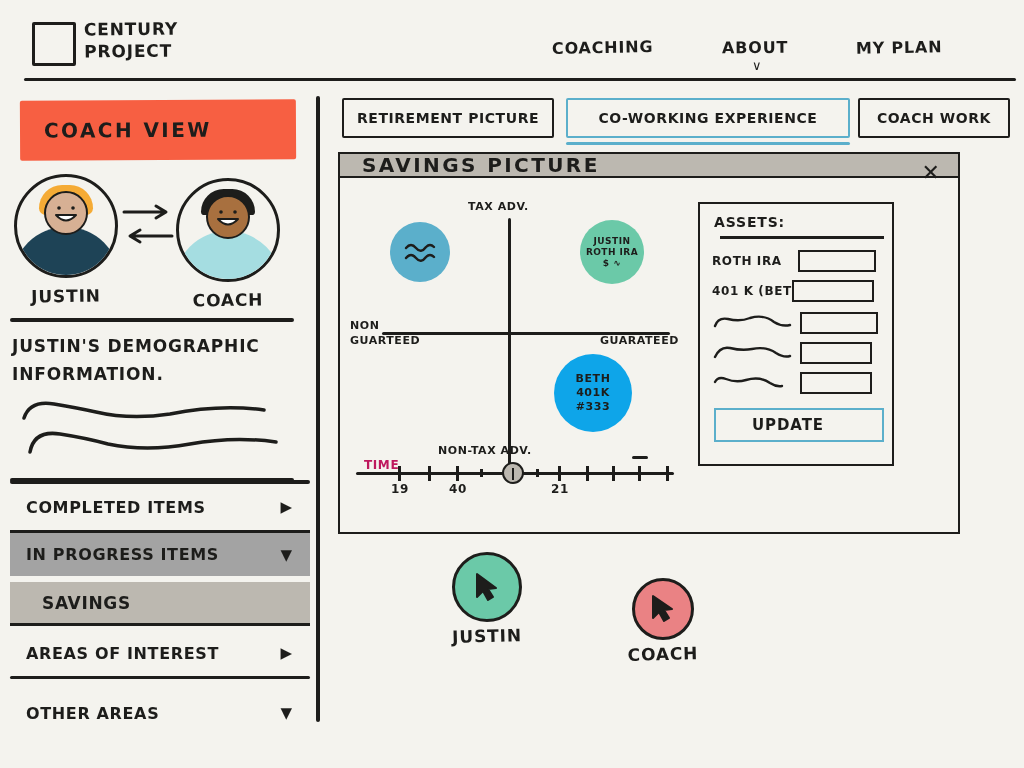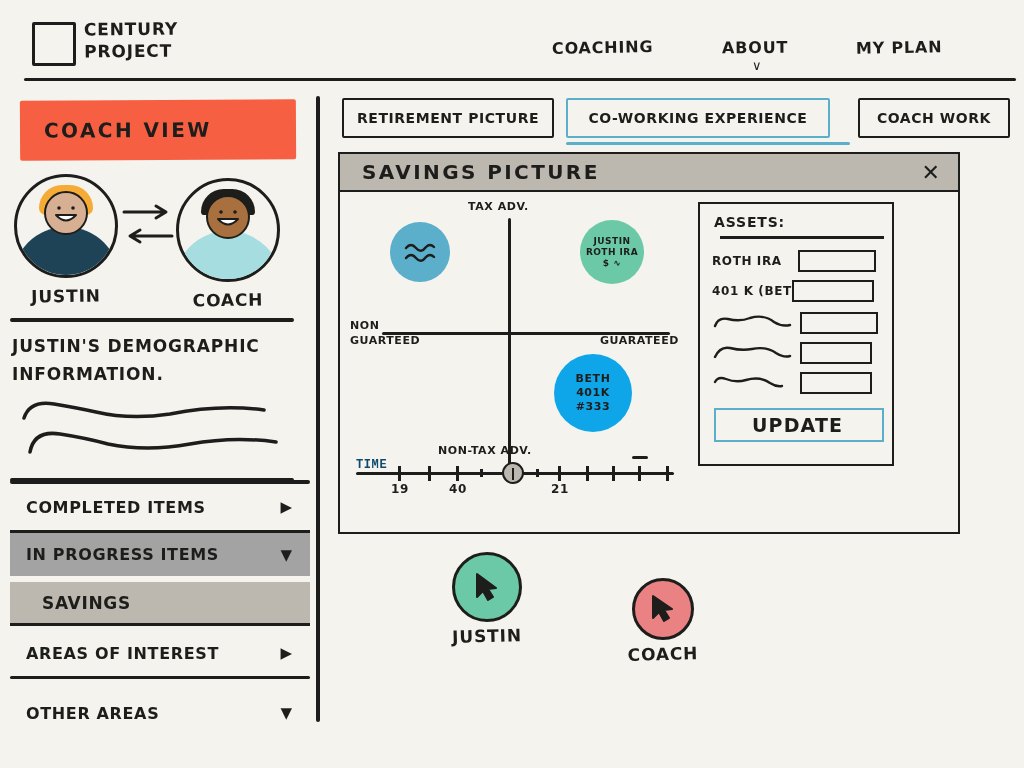--- a/index.html
+++ b/index.html
@@ -120,33 +120,33 @@
   .tab {
     position: absolute; height: 40px; border: 2.5px solid #1d1d1b;
     background: #f4f3ee; display: flex; align-items: center; justify-content: center;
     cursor: pointer; border-radius: 2px;
   }
   .tab span {
     font-size: 14px; color: #1d1d1b; text-transform: uppercase;
     letter-spacing: 0.04em; white-space: nowrap; padding: 0 14px;
   }
   #tab-retirement { left: 342px; top: 98px; width: 212px; }
-  #tab-coworking  { left: 566px; top: 98px; width: 264px; border-color: #5bafcb; }
+  #tab-coworking  { left: 566px; top: 98px; width: 284px; border-color: #5bafcb; }
   #tab-coachwork  { left: 858px; top: 98px; width: 152px; }
   #tab-underline {
     position: absolute; left: 566px; top: 142px; width: 284px; height: 3px;
     background: #5bafcb; border-radius: 2px;
   }
 
   #panel {
     position: absolute; left: 338px; top: 152px; width: 622px; height: 382px;
     border: 2.5px solid #1d1d1b; background: #f4f3ee;
   }
   #panel-header {
-    position: absolute; left: 0; top: 0; width: 100%; height: 38px;
+    position: absolute; left: 0; top: 0; width: 100%; height: 24px;
     background: #bcb8b0; border-bottom: 2.5px solid #1d1d1b;
     display: flex; align-items: center;
   }
   #panel-title {
     font-size: 20px; color: #1d1d1b; padding-left: 22px;
     letter-spacing: 0.12em; text-transform: uppercase;
   }
   #panel-close {
     position: absolute; right: 18px; top: 7px;
     font-size: 22px; color: #1d1d1b; cursor: pointer; line-height: 24px;
@@ -168,21 +168,21 @@
     cursor: pointer;
   }
   .bubble-text { font-size: 9px; color: #1d1d1b; line-height: 11px; text-align: center; text-transform: uppercase; font-weight: 700; }
   #bubble-1 { left: 44px; top: 28px;  width: 60px; height: 60px; background: #5bafcb; }
   #bubble-2 { left: 234px; top: 26px; width: 64px; height: 64px; background: #6bc9a8; }
   #bubble-3 { left: 208px; top: 160px; width: 78px; height: 78px; background: #0ea5e9; }
 
   
   #timeline { position: absolute; left: 6px; top: 300px; width: 340px; height: 52px; }
   #timeline-axis { position: absolute; left: 10px; top: 18px; width: 318px; height: 3px; background: #1d1d1b; border-radius: 2px; }
-  #timeline-label { position: absolute; left: 10px; top: 4px; font-size: 12px; color: #0c4a6e; text-transform: uppercase; font-family: Liberation Mono, monospace; }
+  #timeline-label { position: absolute; left: 18px; top: 4px; font-size: 12px; color: #be185d; text-transform: uppercase; }
   .tick { position: absolute; width: 2.5px; background: #1d1d1b; }
   .tick-major { height: 15px; top: 12px; }
   .tick-minor { height: 8px; top: 15px; }
   .tick-label { position: absolute; top: 28px; font-size: 12px; color: #1d1d1b; transform: translateX(-50%); }
   #slider-handle {
     position: absolute; left: 156px; top: 8px; width: 22px; height: 22px;
     border-radius: 50%; background: #bcb8b0; border: 2.5px solid #1d1d1b; cursor: grab;
   }
   #slider-handle::after {
     content: ''; position: absolute; left: 50%; top: 4px; transform: translateX(-50%);
@@ -203,21 +203,21 @@
   #asset-row-0 { top: 44px; }
   #asset-row-1 { top: 74px; }
   #asset-row-2 { top: 106px; }
   #asset-row-3 { top: 136px; }
   #asset-row-4 { top: 166px; }
   #update-button {
     position: absolute; left: 14px; top: 204px; width: 170px; height: 34px;
     border: 2.5px solid #5bafcb; background: #f4f3ee;
     display: flex; align-items: center; cursor: pointer;
   }
-  #update-button span { font-size: 19px; color: #1d1d1b; padding-left: 36px; text-transform: uppercase; letter-spacing: 0.06em; }
+  #update-button span { font-size: 15px; color: #1d1d1b; padding-left: 36px; text-transform: uppercase; letter-spacing: 0.06em; }
 
   
   .cursor-wrap { position: absolute; }
   .cursor-circle {
     border-radius: 50%; border: 3.5px solid #1d1d1b;
     display: flex; align-items: center; justify-content: center;
   }
   .cursor-name {
     position: absolute; left: 50%; transform: translateX(-50%) rotate(-1.5deg);
     font-size: 17px; color: #1d1d1b; text-transform: uppercase; white-space: nowrap;

